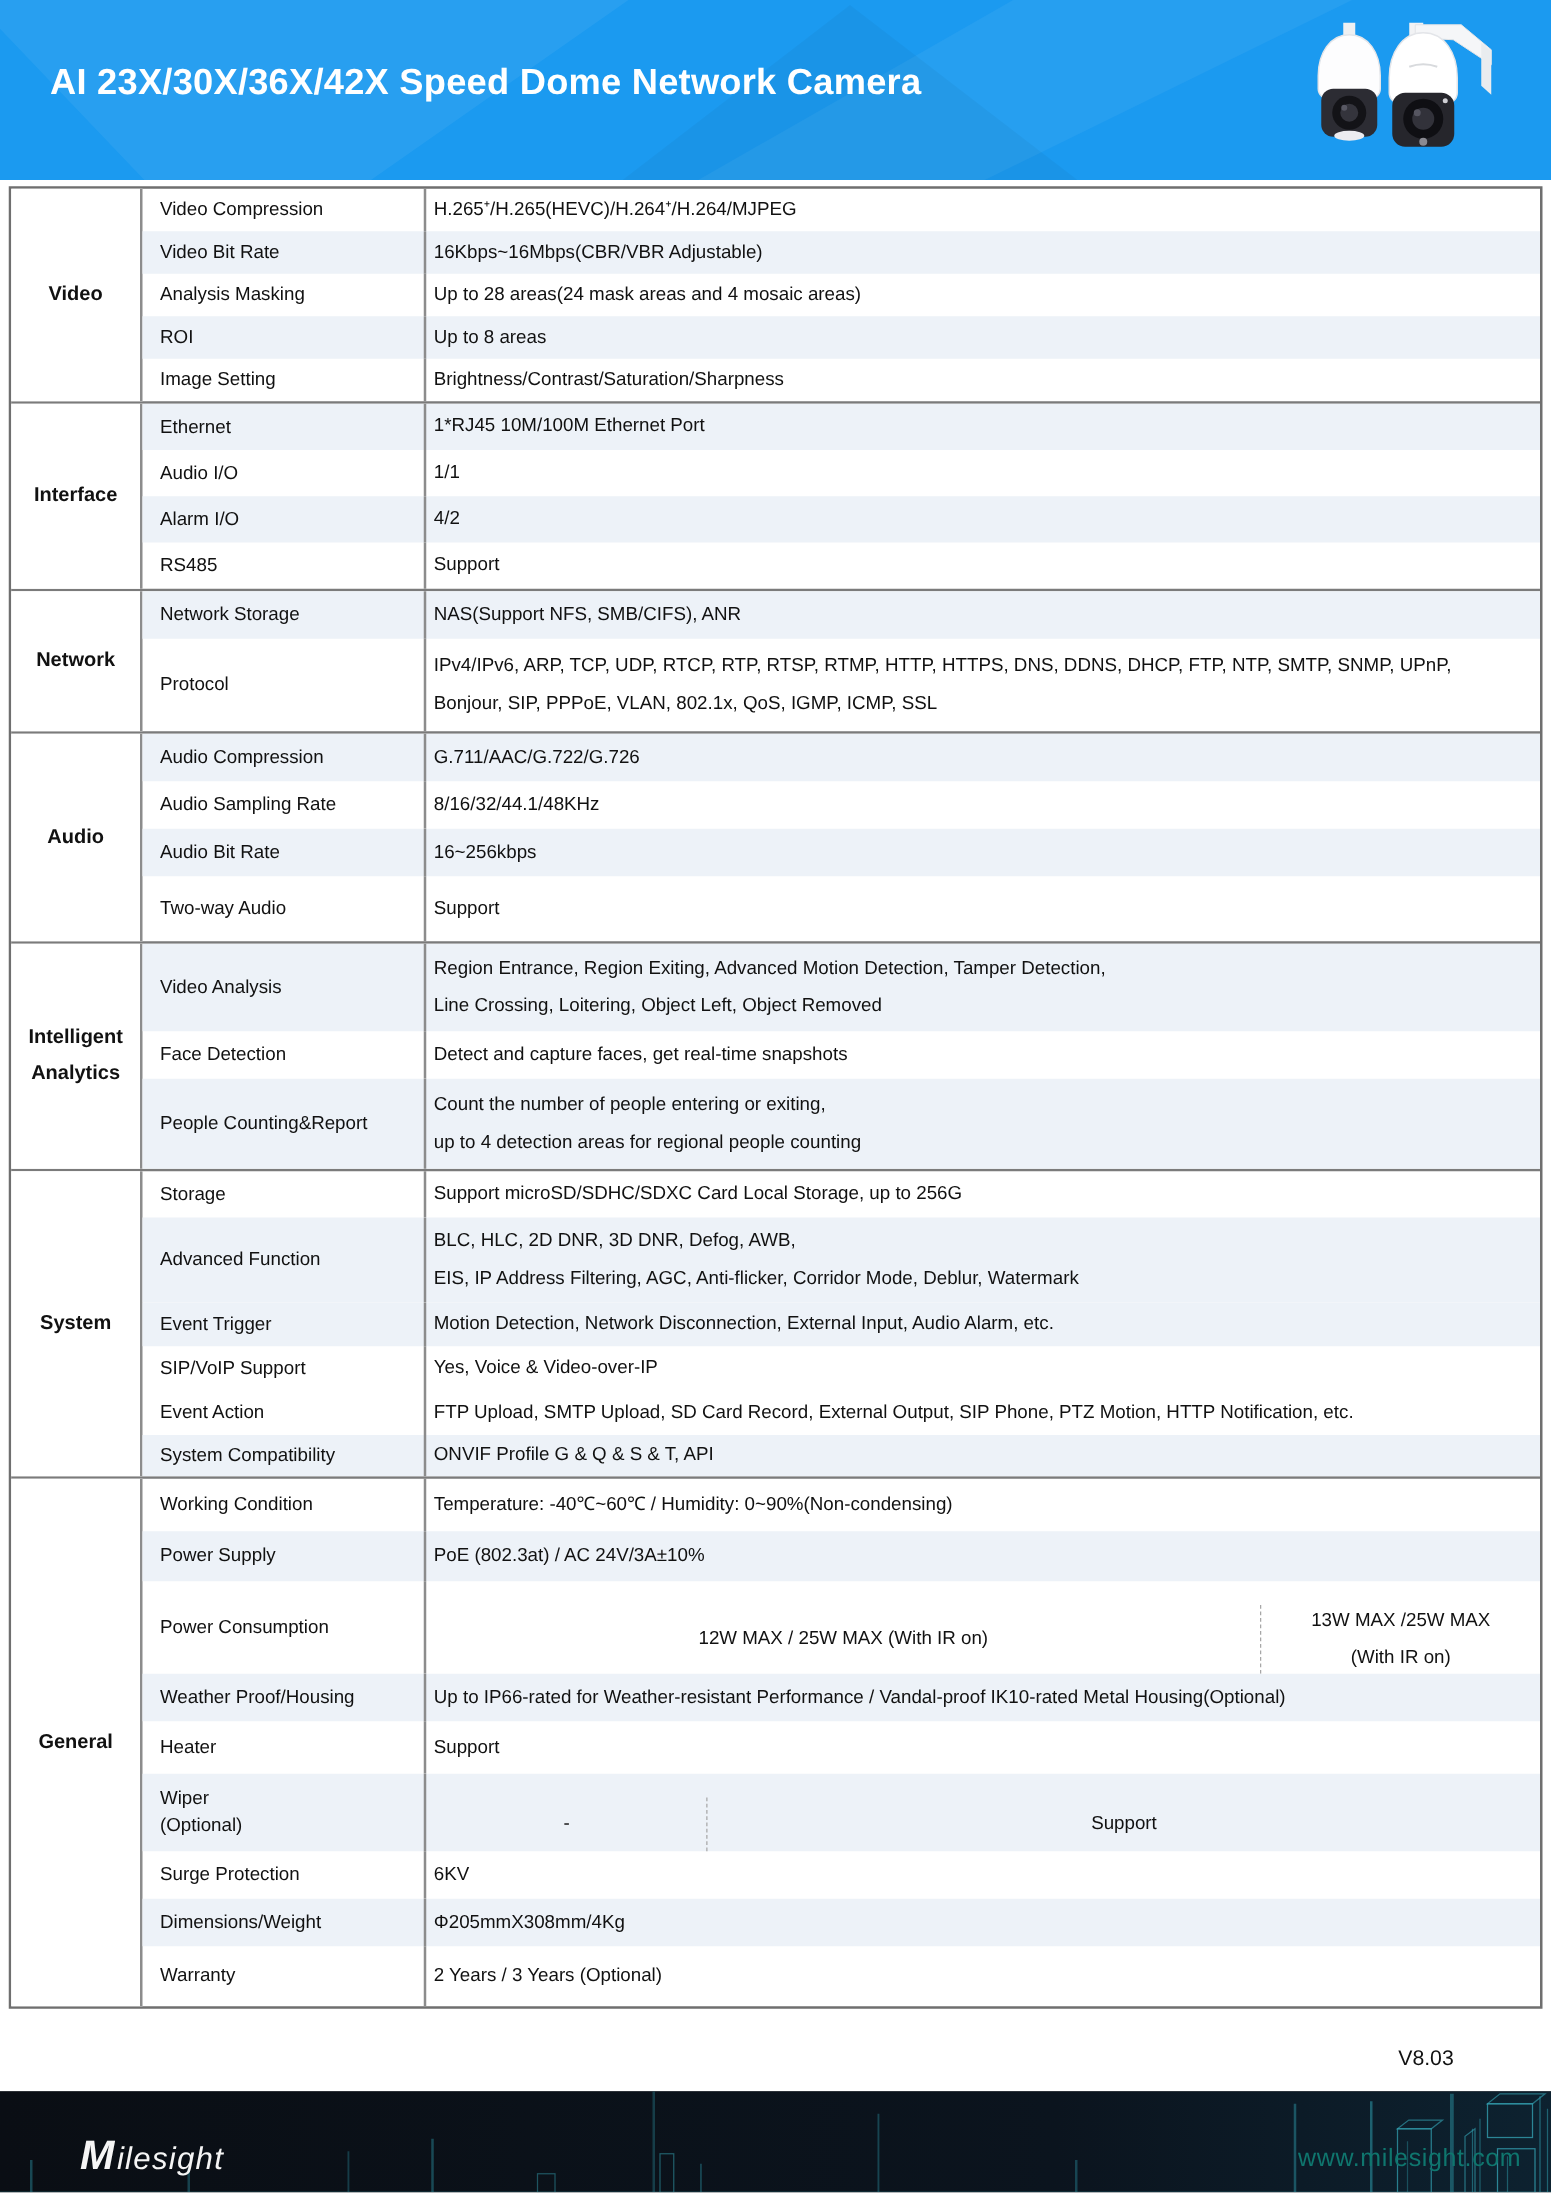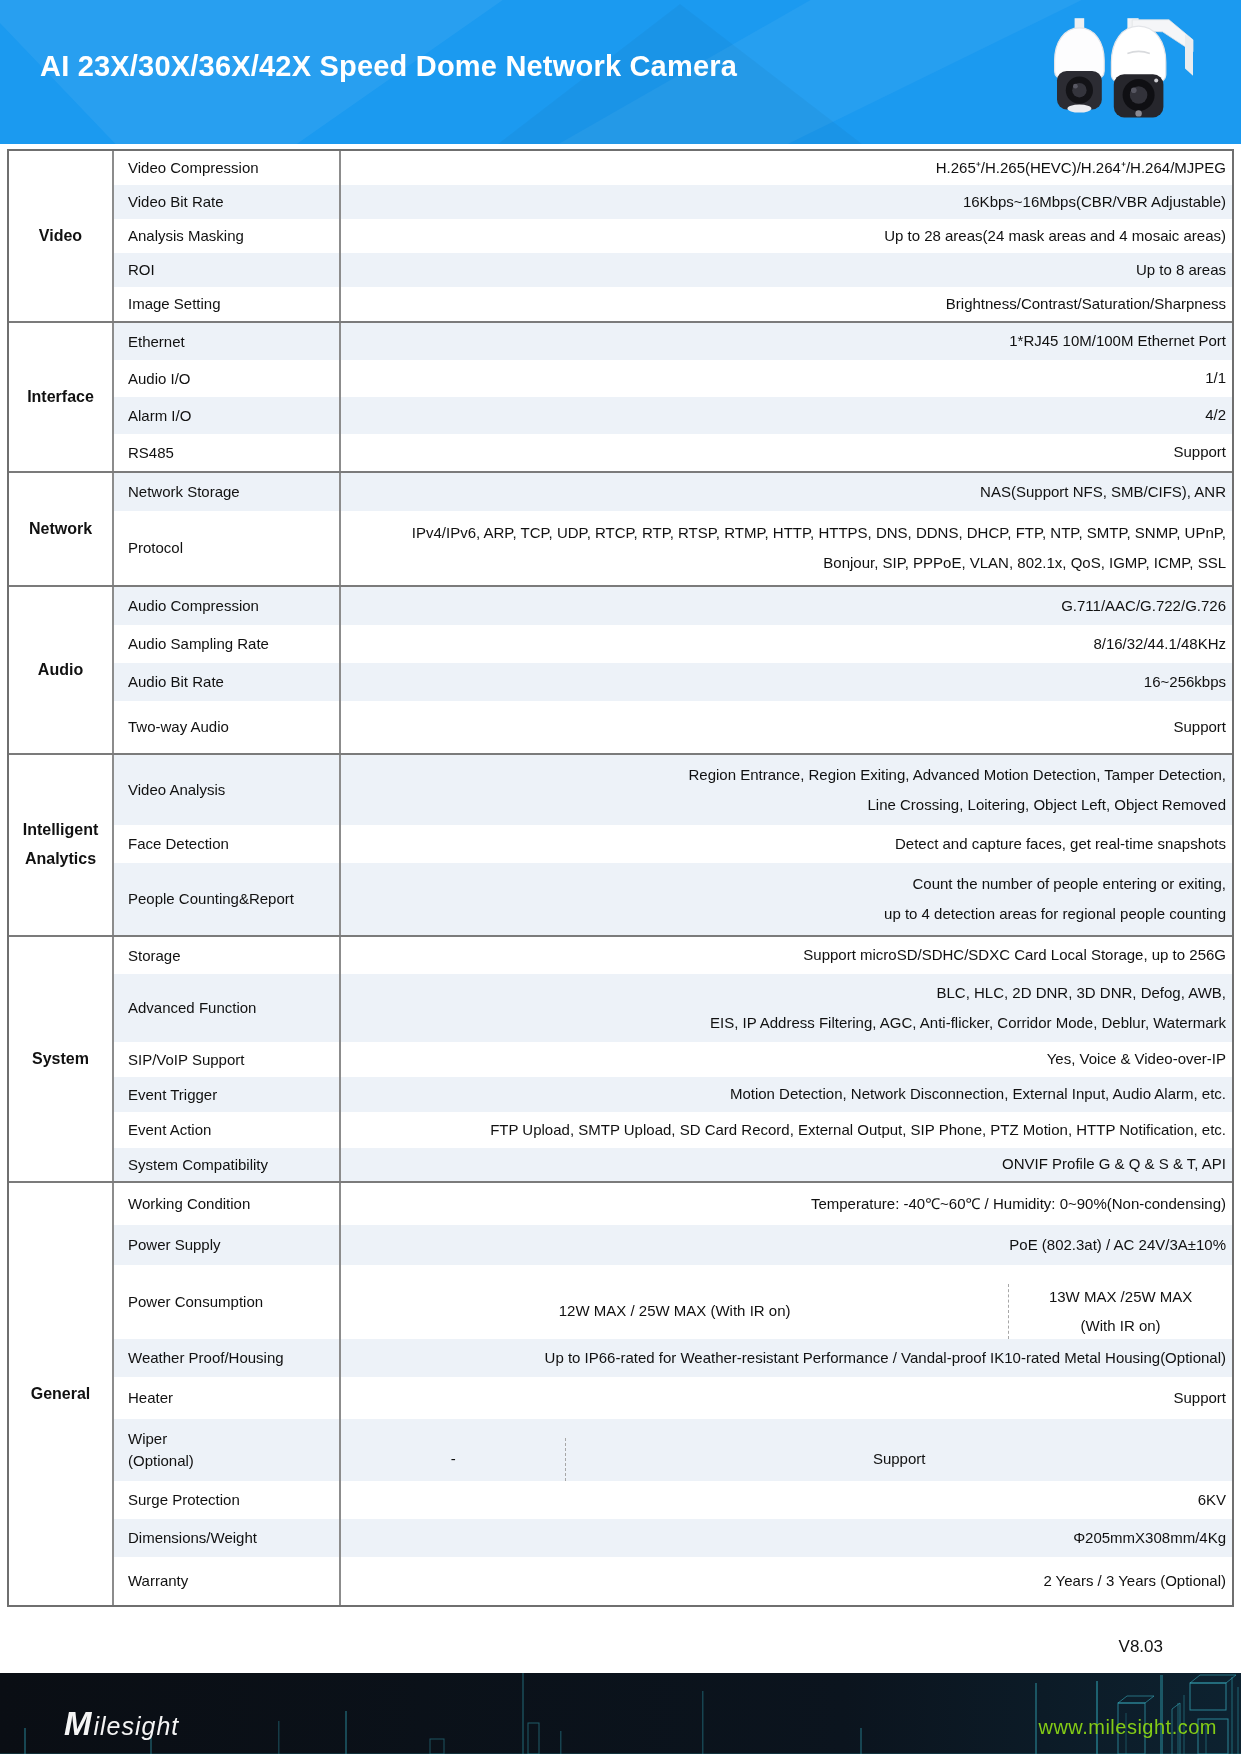--- a/index.html
+++ b/index.html
@@ -21,32 +21,32 @@
   .spec{position:absolute;top:149px;left:7px;width:1227px;border:2px solid #6f6f6f;box-sizing:border-box;background:#fff;}
   .section{display:flex;border-bottom:2px solid #7b7b7b;}
   .section:last-child{border-bottom:none;}
   .cat{flex:0 0 105px;width:105px;display:flex;align-items:center;justify-content:center;text-align:center;
     font-weight:700;font-size:16px;background:#fff;border-right:2px solid #8c8c8c;line-height:1.8;padding:0 4px;box-sizing:border-box;}
   .rows{flex:1;display:flex;flex-direction:column;min-width:0;}
   .row{display:flex;}
   .row.alt{background:#edf2f8;}
   .nm{flex:0 0 227px;width:227px;box-sizing:border-box;border-right:2px solid #8c8c8c;
     display:flex;flex-direction:column;justify-content:center;padding-left:14px;font-size:15px;line-height:1.45;}
-  .val{flex:1;min-width:0;display:flex;flex-direction:column;justify-content:center;align-items:flex-end;
+  .val{flex:1;min-width:0;display:flex;flex-direction:column;justify-content:center;align-items:flex-start;
     text-align:center;font-size:15px;gap:9px;padding:2px 6px;box-sizing:border-box;line-height:1.35;}
   .val.split{flex-direction:row;align-items:stretch;padding:0;gap:0;margin-top:19px;}
   .sub{display:flex;flex-direction:column;justify-content:center;align-items:center;gap:8px;box-sizing:border-box;padding:2px 6px;}
   .sub.l{border-right:1px dashed #a7a7a7;}
   
   .ver{position:absolute;top:1637px;right:78px;font-size:17px;color:#111;}
   .footer{position:absolute;left:0;top:1673px;width:1241px;height:81px;background:#0a0f16;overflow:hidden;}
   .footer svg{position:absolute;left:0;top:0;}
   .logo{position:absolute;left:64px;bottom:11px;color:#f5f5f5;font-style:italic;font-size:25px;letter-spacing:1px;}
   .logo .M{font-size:33px;font-weight:700;margin-right:1px;}
-  .site{position:absolute;right:24px;bottom:15px;color:#84cc16;font-size:20px;letter-spacing:.5px;}
+  .site{position:absolute;right:24px;bottom:15px;color:#0f766e;font-size:20px;letter-spacing:.5px;}
 </style>
 </head>
 <body>
 
 <div class="header">
   <div class="deco1"></div>
   <div class="deco2"></div>
   <div class="deco3"></div>
   <div class="title">AI 23X/30X/36X/42X Speed Dome Network Camera</div>
   <div class="cams">
@@ -228,30 +228,30 @@
             <div>Support microSD/SDHC/SDXC Card Local Storage, up to 256G</div>
           </div>
       </div>
       <div class="row alt" style="height:68px">
         <div class="nm">Advanced Function</div>
         <div class="val">
           <div>BLC, HLC, 2D DNR, 3D DNR, Defog, AWB,</div>
           <div>EIS, IP Address Filtering, AGC, Anti-flicker, Corridor Mode, Deblur, Watermark</div>
         </div>
       </div>
+      <div class="row alt" style="height:35px">
+        <div class="nm">Event Trigger</div>
+        <div class="val">
+            <div>Motion Detection, Network Disconnection, External Input, Audio Alarm, etc.</div>
+          </div>
+      </div>
       <div class="row" style="height:35px">
         <div class="nm">SIP/VoIP Support</div>
         <div class="val">
             <div>Yes, Voice &amp; Video-over-IP</div>
-          </div>
-      </div>
-      <div class="row alt" style="height:35px">
-        <div class="nm">Event Trigger</div>
-        <div class="val">
-            <div>Motion Detection, Network Disconnection, External Input, Audio Alarm, etc.</div>
           </div>
       </div>
       <div class="row" style="height:36px">
         <div class="nm">Event Action</div>
         <div class="val">
             <div>FTP Upload, SMTP Upload, SD Card Record, External Output, SIP Phone, PTZ Motion, HTTP Notification, etc.</div>
           </div>
       </div>
       <div class="row alt" style="height:33px">
         <div class="nm">System Compatibility</div>

